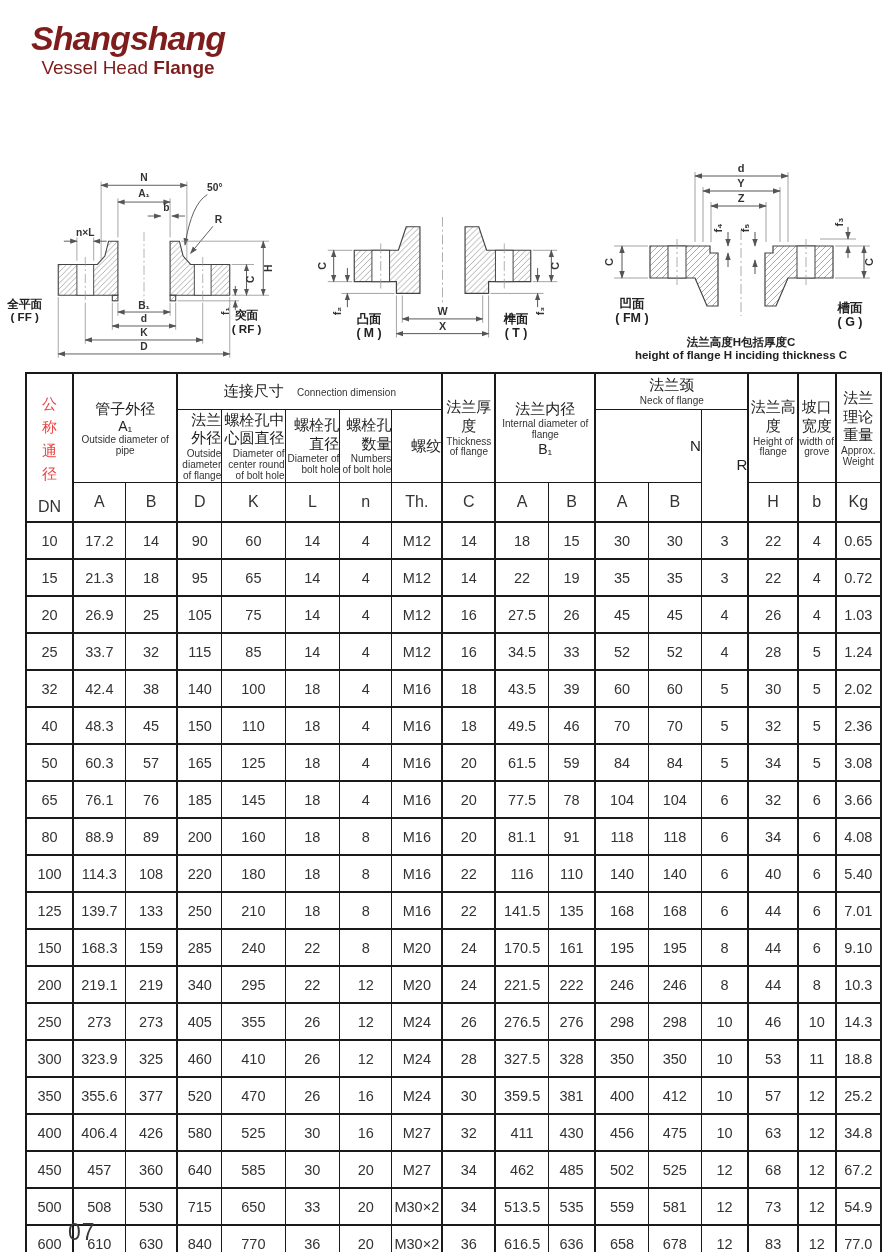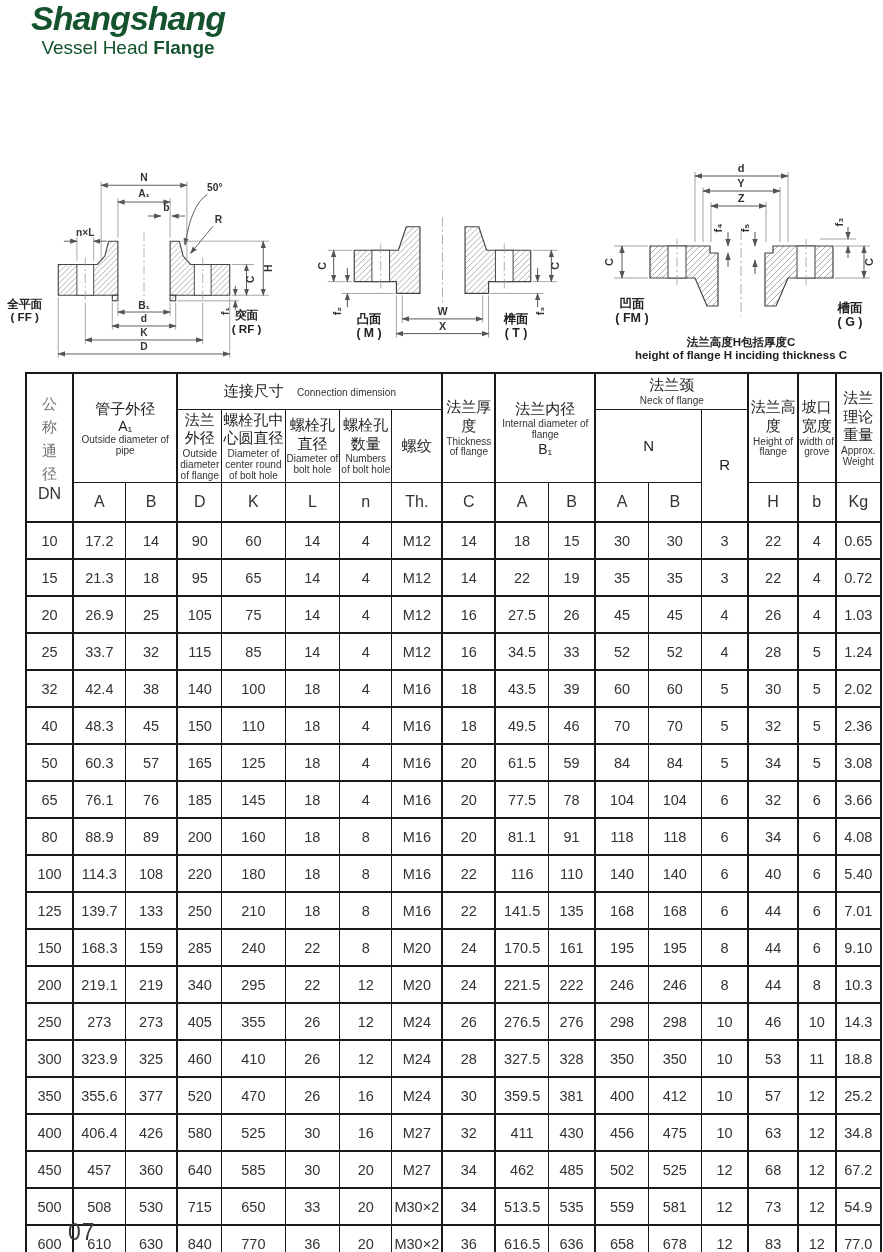--- a/index.html
+++ b/index.html
@@ -3,21 +3,21 @@
 <meta charset="utf-8">
 <style>
   html,body { margin:0; padding:0; background:#e8e8e8; }
   .page {
     position:relative; width:883px; height:1252px; margin:0 auto;
     background:#ffffff; overflow:hidden;
     font-family:"Liberation Sans", sans-serif; color:#333;
   }
   
   .hdr { position:absolute; top:0; left:0; right:0; height:120px; }
-  .logo { position:absolute; left:28px; top:0; width:200px; text-align:center; color:#14532d; }
+  .logo { position:absolute; left:28px; top:20px; width:200px; text-align:center; color:#7f1d1d; }
   .logo-main { font-size:34px; font-weight:bold; font-style:italic; letter-spacing:-1px; line-height:1.1; }
   .logo-sub  { font-size:19px; margin-top:0; letter-spacing:0; }
   .logo-sub b { font-weight:bold; }
   .titleblock { position:absolute; left:243px; top:24px; right:6px; }
   .main-title { font-size:28px; color:#3b3b3b; white-space:nowrap; }
   .sub-row { display:flex; justify-content:space-between; align-items:baseline; margin-top:10px; padding-left:12px; }
   .std  { font-size:19px; font-weight:bold; font-style:italic; color:#9b9b9b; letter-spacing:1px; }
   .suben{ font-size:20px; color:#3b3b3b; }
   
   .drawings { position:absolute; top:148px; left:0; width:883px; height:222px;
@@ -38,24 +38,24 @@
           border:2.5px solid #1a1a1a; background:#fff; }
   th,td { border:1px solid #1a1a1a; text-align:center; vertical-align:middle;
           padding:1px 0; font-weight:normal; }
   td { border-top-width:2px; font-size:14.5px; color:#333; height:33px; }
   thead th { border-bottom-width:1px; }
   tr.letters th { height:36px; font-size:16px; border-top-width:1px; border-bottom:2px solid #1a1a1a; }
   .gl { border-left-width:2px !important; }
   .cn  { font-size:15px; color:#222; line-height:1.25; }
   .en  { font-size:10px; color:#333; line-height:1.08; margin-top:1px; }
   .sym { font-size:14px; color:#222; }
-  .vertchars { width:17px; margin:0 auto; word-break:break-all; line-height:1.55; font-size:15px; color:#737373; }
+  .vertchars { width:17px; margin:13px auto; word-break:break-all; line-height:1.55; font-size:15px; color:#ef4444; }
   .dncode { font-size:16px; margin-top:0; }
   .band { height:36px; }
-  .names th { height:66px; }
+  .names th { height:66px;text-align:right; }
   
   .pageno { position:absolute; left:25px; bottom:6px; font-size:23px; color:#3a3a3a; letter-spacing:1px;margin-left:43px; }
 </style>
 </head>
 <body>
 
 <div class="page">
 
   <div class="hdr">
     <div class="logo">

